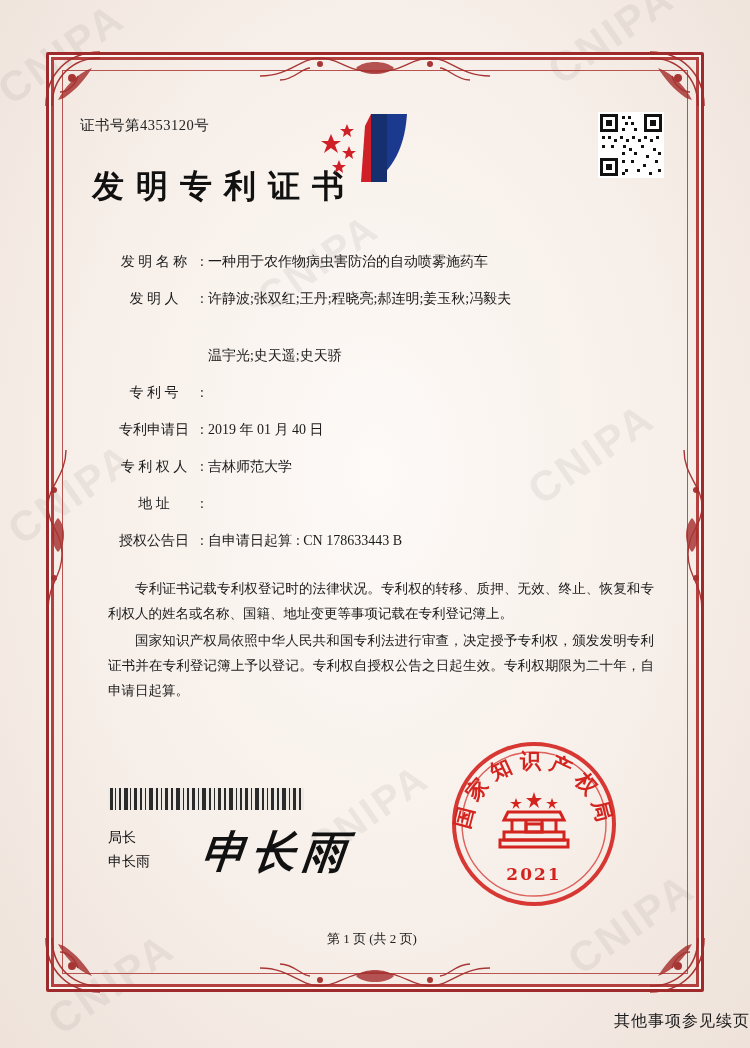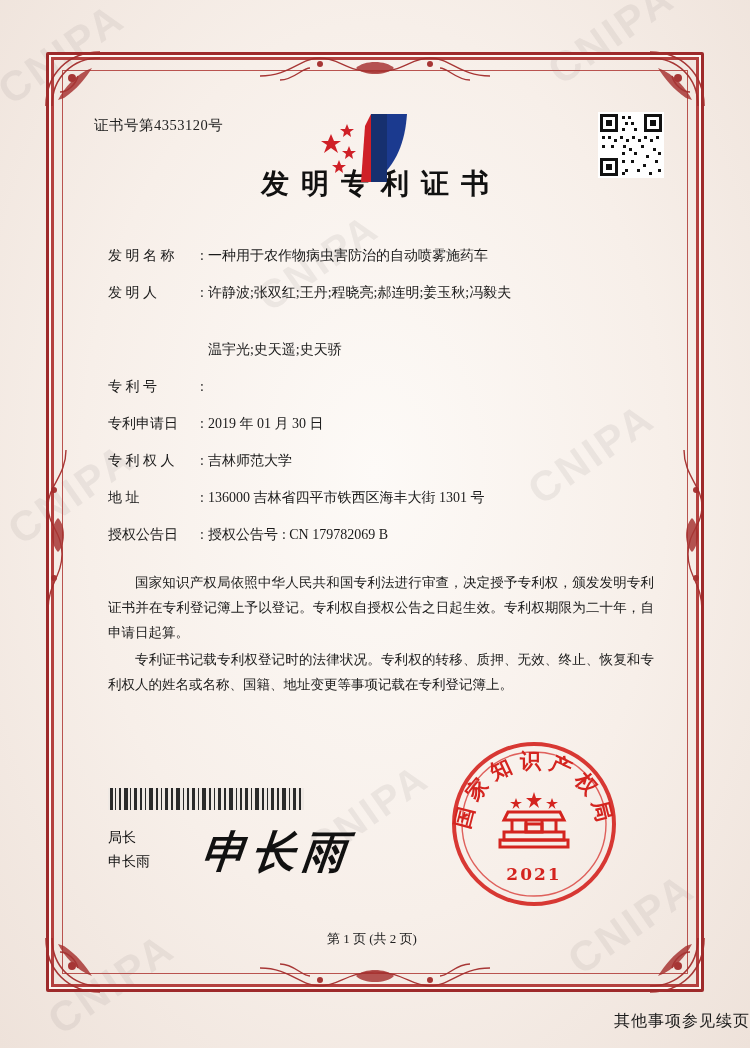--- a/index.html
+++ b/index.html
@@ -89,21 +89,20 @@
     position: absolute;
     left: 80px;
     top: 92px;
     right: 80px;
     bottom: 88px;
   }
   .cert-no {
     font-size: 14.5px;
     color: #222;
     letter-spacing: 0.5px;
-    margin-left: 14px;
     margin-top: 24px;
   }
   .logo {
     position: absolute;
     left: 50%;
     top: 16px;
     transform: translateX(-50%);
     width: 132px;
     height: 86px;
   }
@@ -111,22 +110,22 @@
   .qr {
     position: absolute;
     right: 6px;
     top: 20px;
     width: 66px;
     height: 66px;
   }
   .qr svg { display: block; }
 
   .title {
-    text-align: center;
-    font-size: 28px;
+    text-align: left;
+    font-size: 32px;
     font-weight: bold;
     letter-spacing: 12px;
     color: #111;
     margin-top: 30px;
     font-family: "DejaVu Serif", serif;
     text-indent: 12px;
   }
 
   .fields {
     margin-top: 42px;
@@ -139,20 +138,21 @@
     margin-bottom: 16px;
     font-size: 14px;
     color: #1a1a1a;
     line-height: 1.5;
   }
   .field-label {
     width: 92px;
     flex: 0 0 92px;
     letter-spacing: 0px;
     white-space: nowrap;
+    text-align: center;
   }
   .field-colon {
     flex: 0 0 auto;
     margin-right: 4px;
   }
   .field-value {
     flex: 1;
     word-break: break-all;
   }
   .field-value .line2 {
@@ -425,49 +425,48 @@
       </div>
 
       <div class="field-row">
         <div class="field-label">专 利 号</div>
         <div class="field-colon">:</div>
       </div>
 
       <div class="field-row">
         <div class="field-label">专利申请日</div>
         <div class="field-colon">:</div>
-        <div class="field-value">2019 年 01 月 30 日</div>
+        <div class="field-value">2019 年 01 月 40 日</div>
       </div>
 
       <div class="field-row">
         <div class="field-label">专 利 权 人</div>
         <div class="field-colon">:</div>
         <div class="field-value">吉林师范大学</div>
       </div>
 
       <div class="field-row">
         <div class="field-label">地        址</div>
         <div class="field-colon">:</div>
-        <div class="field-value">136000 吉林省四平市铁西区海丰大街 1301 号</div>
       </div>
 
       <div class="field-row two-col">
         <div class="field-label">授权公告日</div>
         <div class="field-colon">:</div>
         <div class="field-value">
-          <span class="col-b-label">授权公告号</span>
-          <span class="col-b-value">: <span>CN 179782069 B</span></span>
+          <span class="col-b-label">自申请日起算</span>
+          <span class="col-b-value">: <span>CN 178633443 B</span></span>
         </div>
       </div>
 
     </div>
 
     <div class="paragraphs">
+      <p>专利证书记载专利权登记时的法律状况。专利权的转移、质押、无效、终止、恢复和专利权人的姓名或名称、国籍、地址变更等事项记载在专利登记簿上。</p>
       <p>国家知识产权局依照中华人民共和国专利法进行审查，决定授予专利权，颁发发明专利证书并在专利登记簿上予以登记。专利权自授权公告之日起生效。专利权期限为二十年，自申请日起算。</p>
-      <p>专利证书记载专利权登记时的法律状况。专利权的转移、质押、无效、终止、恢复和专利权人的姓名或名称、国籍、地址变更等事项记载在专利登记簿上。</p>
     </div>
 
     <div class="barcode">
       <svg viewBox="0 0 196 22" shape-rendering="crispEdges">
         <rect width="196" height="22" fill="#efe9e4"></rect>
         <g fill="#2a2a2a">
           <rect x="2" y="0" width="3" height="22"></rect>
             <rect x="7" y="0" width="1" height="22"></rect>
           <rect x="11" y="0" width="2" height="22"></rect>
             <rect x="16" y="0" width="4" height="22"></rect>

